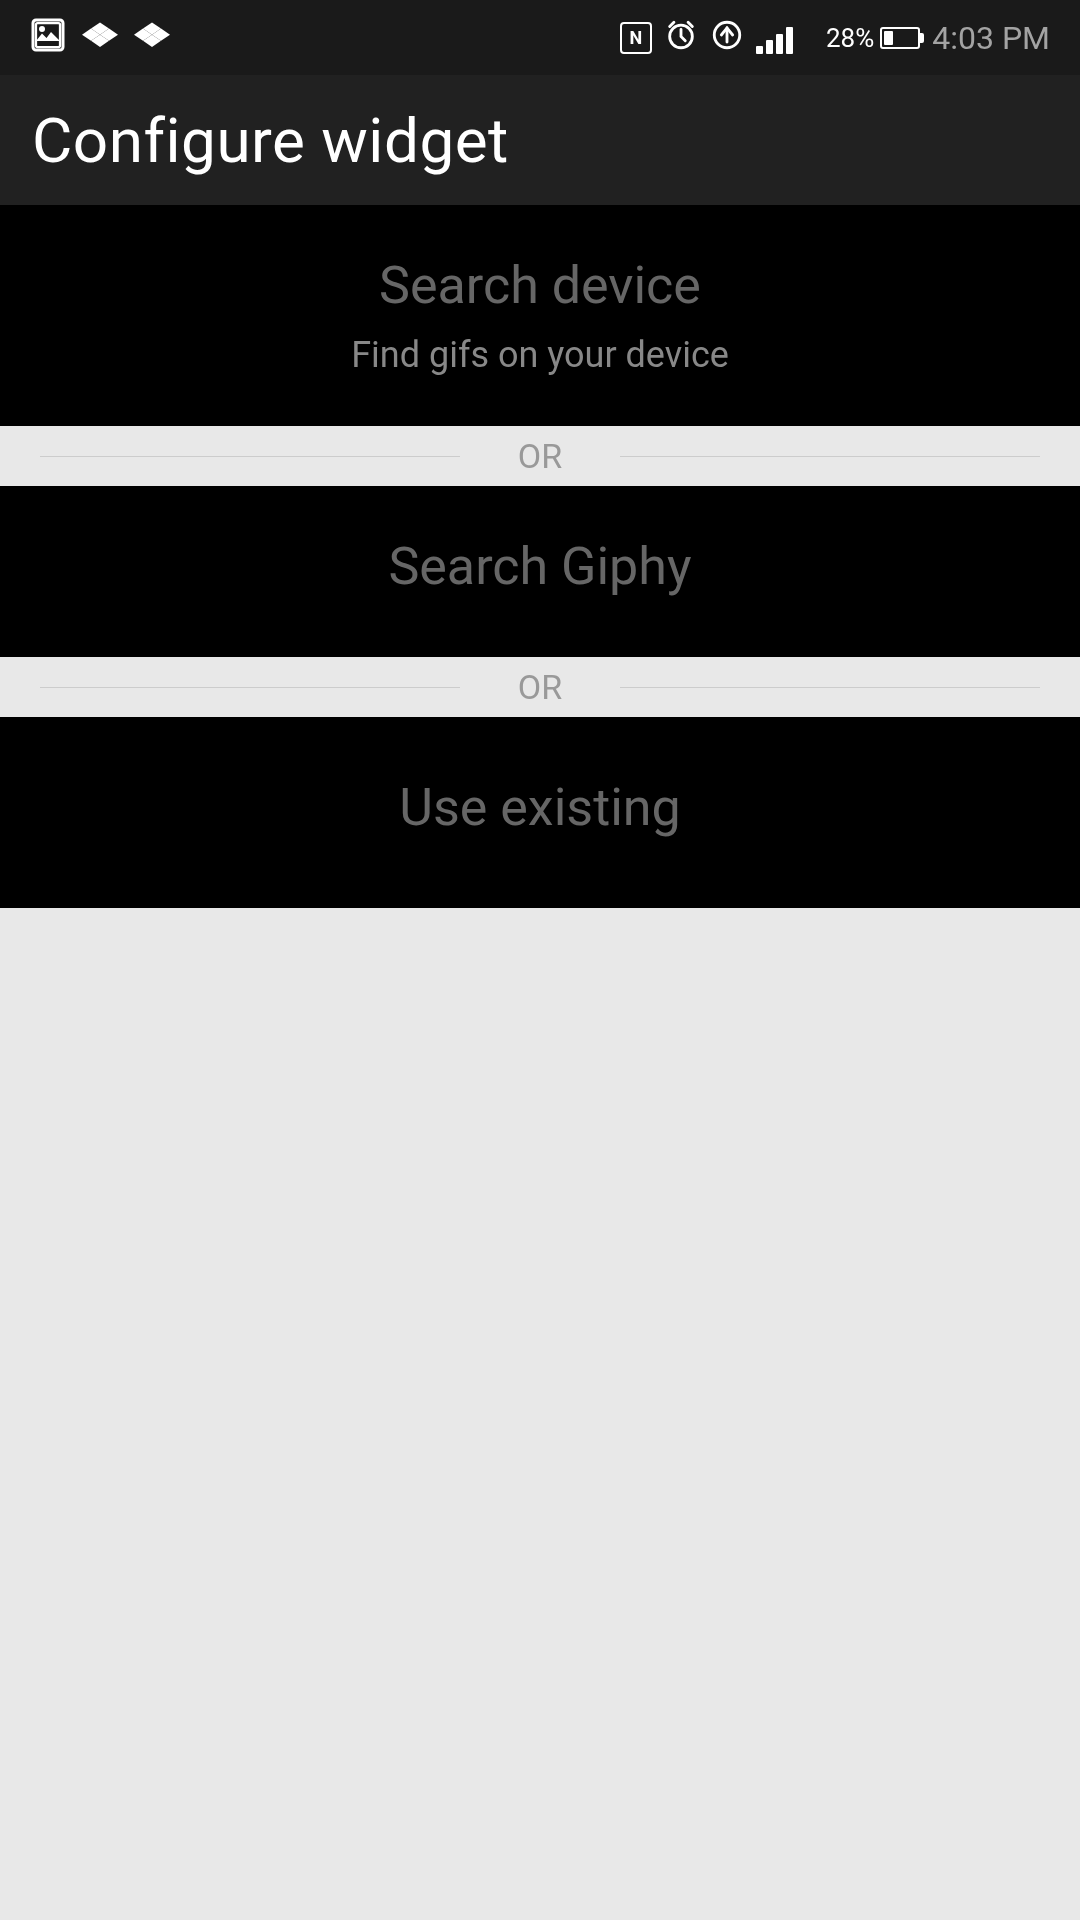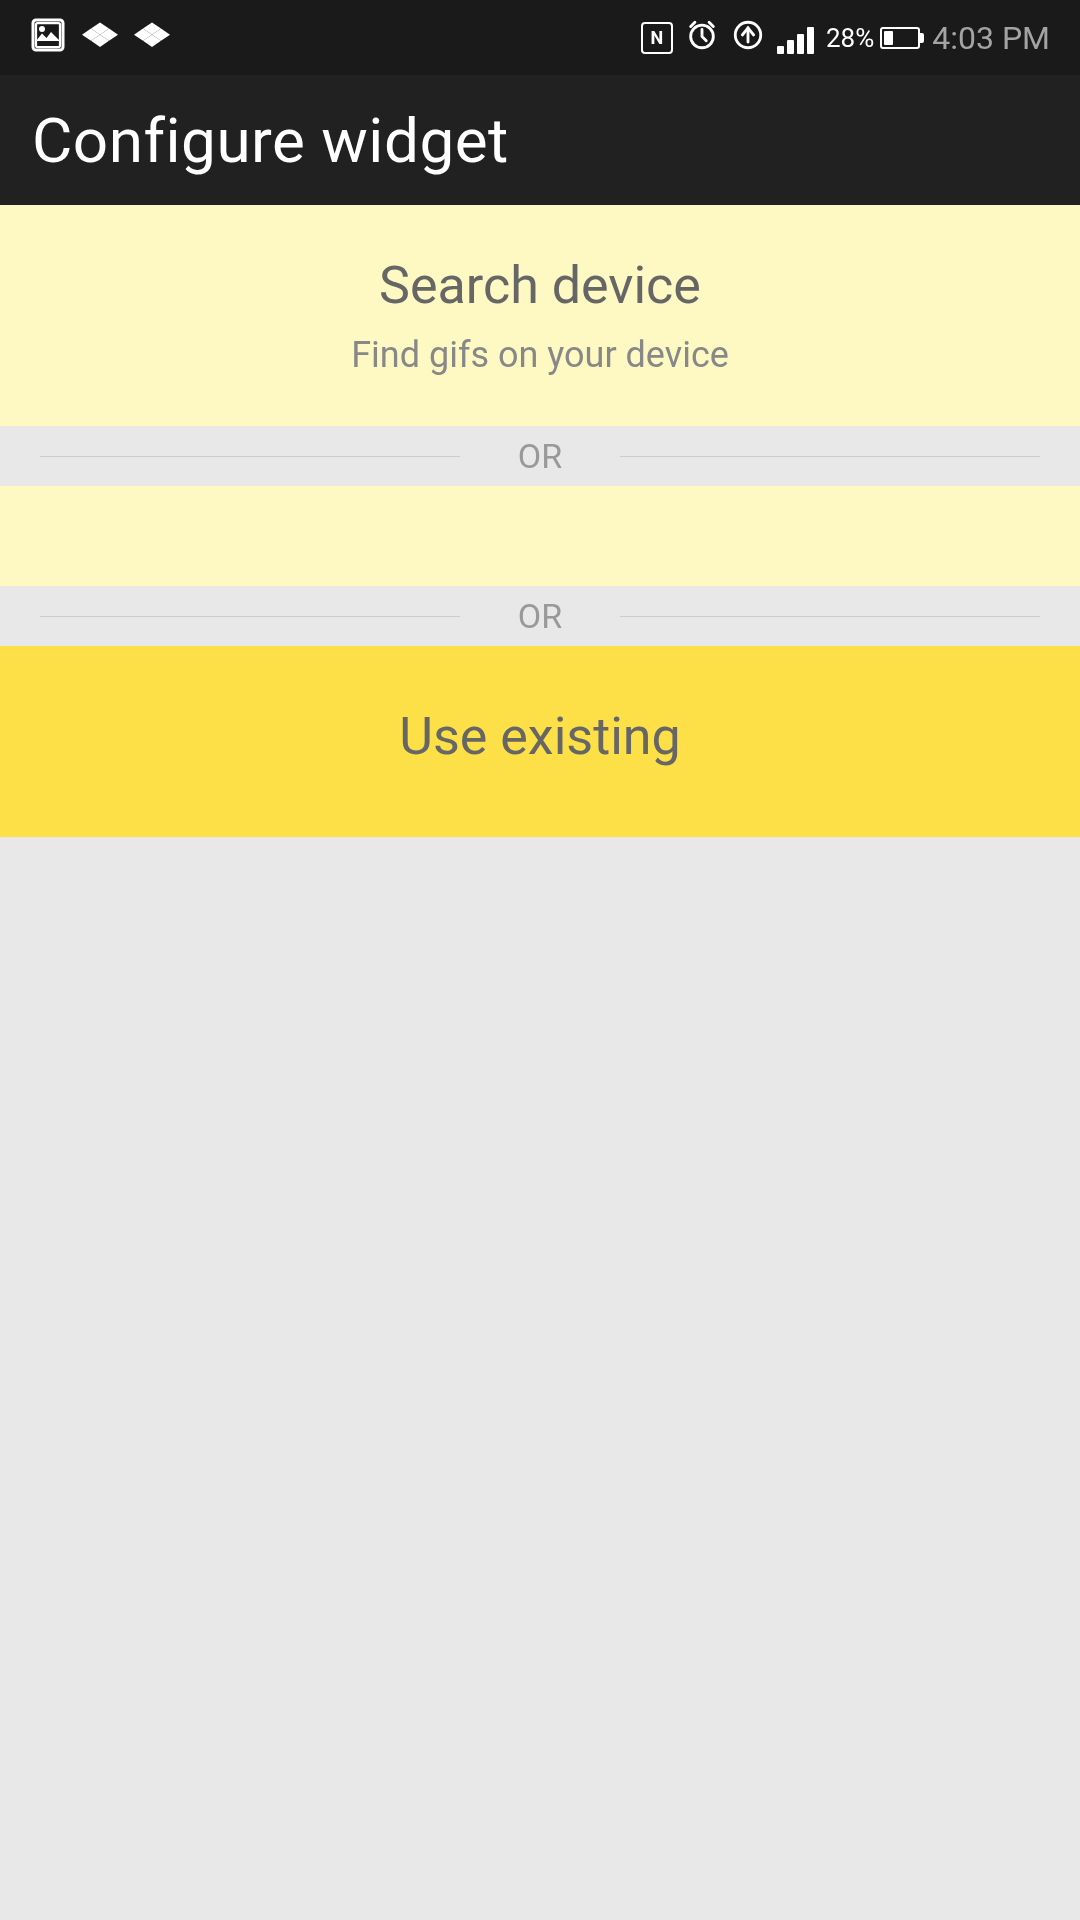--- a/index.html
+++ b/index.html
@@ -50,20 +50,21 @@
 
     .status-time {
       font-size: 32px;
       color: #a3a3a3;
       font-weight: 400;
     }
 
     .status-battery-text {
       font-size: 26px;
       color: #ffffff;
+      margin-left: 21px;
     }
 
     
     .app-bar {
       width: 100%;
       height: 130px;
       background-color: #212121;
       display: flex;
       align-items: center;
       padding: 0 32px;
@@ -86,21 +87,21 @@
     }
 
     
     .menu-item {
       width: 100%;
       padding: 50px 40px;
       display: flex;
       flex-direction: column;
       align-items: center;
       justify-content: center;
-      background-color: #fef9c3;
+      background-color: #000000;
       cursor: pointer;
     }
 
     .menu-item-title {
       font-size: 52px;
       color: #666666;
       font-weight: 400;
       text-align: center;
       margin-bottom: 10px;
     }
@@ -136,22 +137,23 @@
     }
 
     
     .menu-item-use-existing {
       width: 100%;
       padding: 60px 40px;
       display: flex;
       flex-direction: column;
       align-items: center;
       justify-content: center;
-      background-color: #fde047;
+      background-color: #000000;
       cursor: pointer;
+      text-decoration: underline;
     }
 
     .signal-bars {
       display: flex;
       align-items: flex-end;
       gap: 3px;
       height: 32px;
     }
 
     .battery-container {
@@ -288,20 +290,21 @@
     <span class="menu-item-subtitle">Find gifs on your device</span>
   </div>
 
   <div class="divider-or">
     <div class="divider-line"></div>
     <span class="divider-text">OR</span>
     <div class="divider-line"></div>
   </div>
 
   <div class="menu-item">
+    <span class="menu-item-title">Search Giphy</span>
   </div>
 
   <div class="divider-or">
     <div class="divider-line"></div>
     <span class="divider-text">OR</span>
     <div class="divider-line"></div>
   </div>
 
   <div class="menu-item-use-existing">
     <span class="menu-item-title">Use existing</span>

